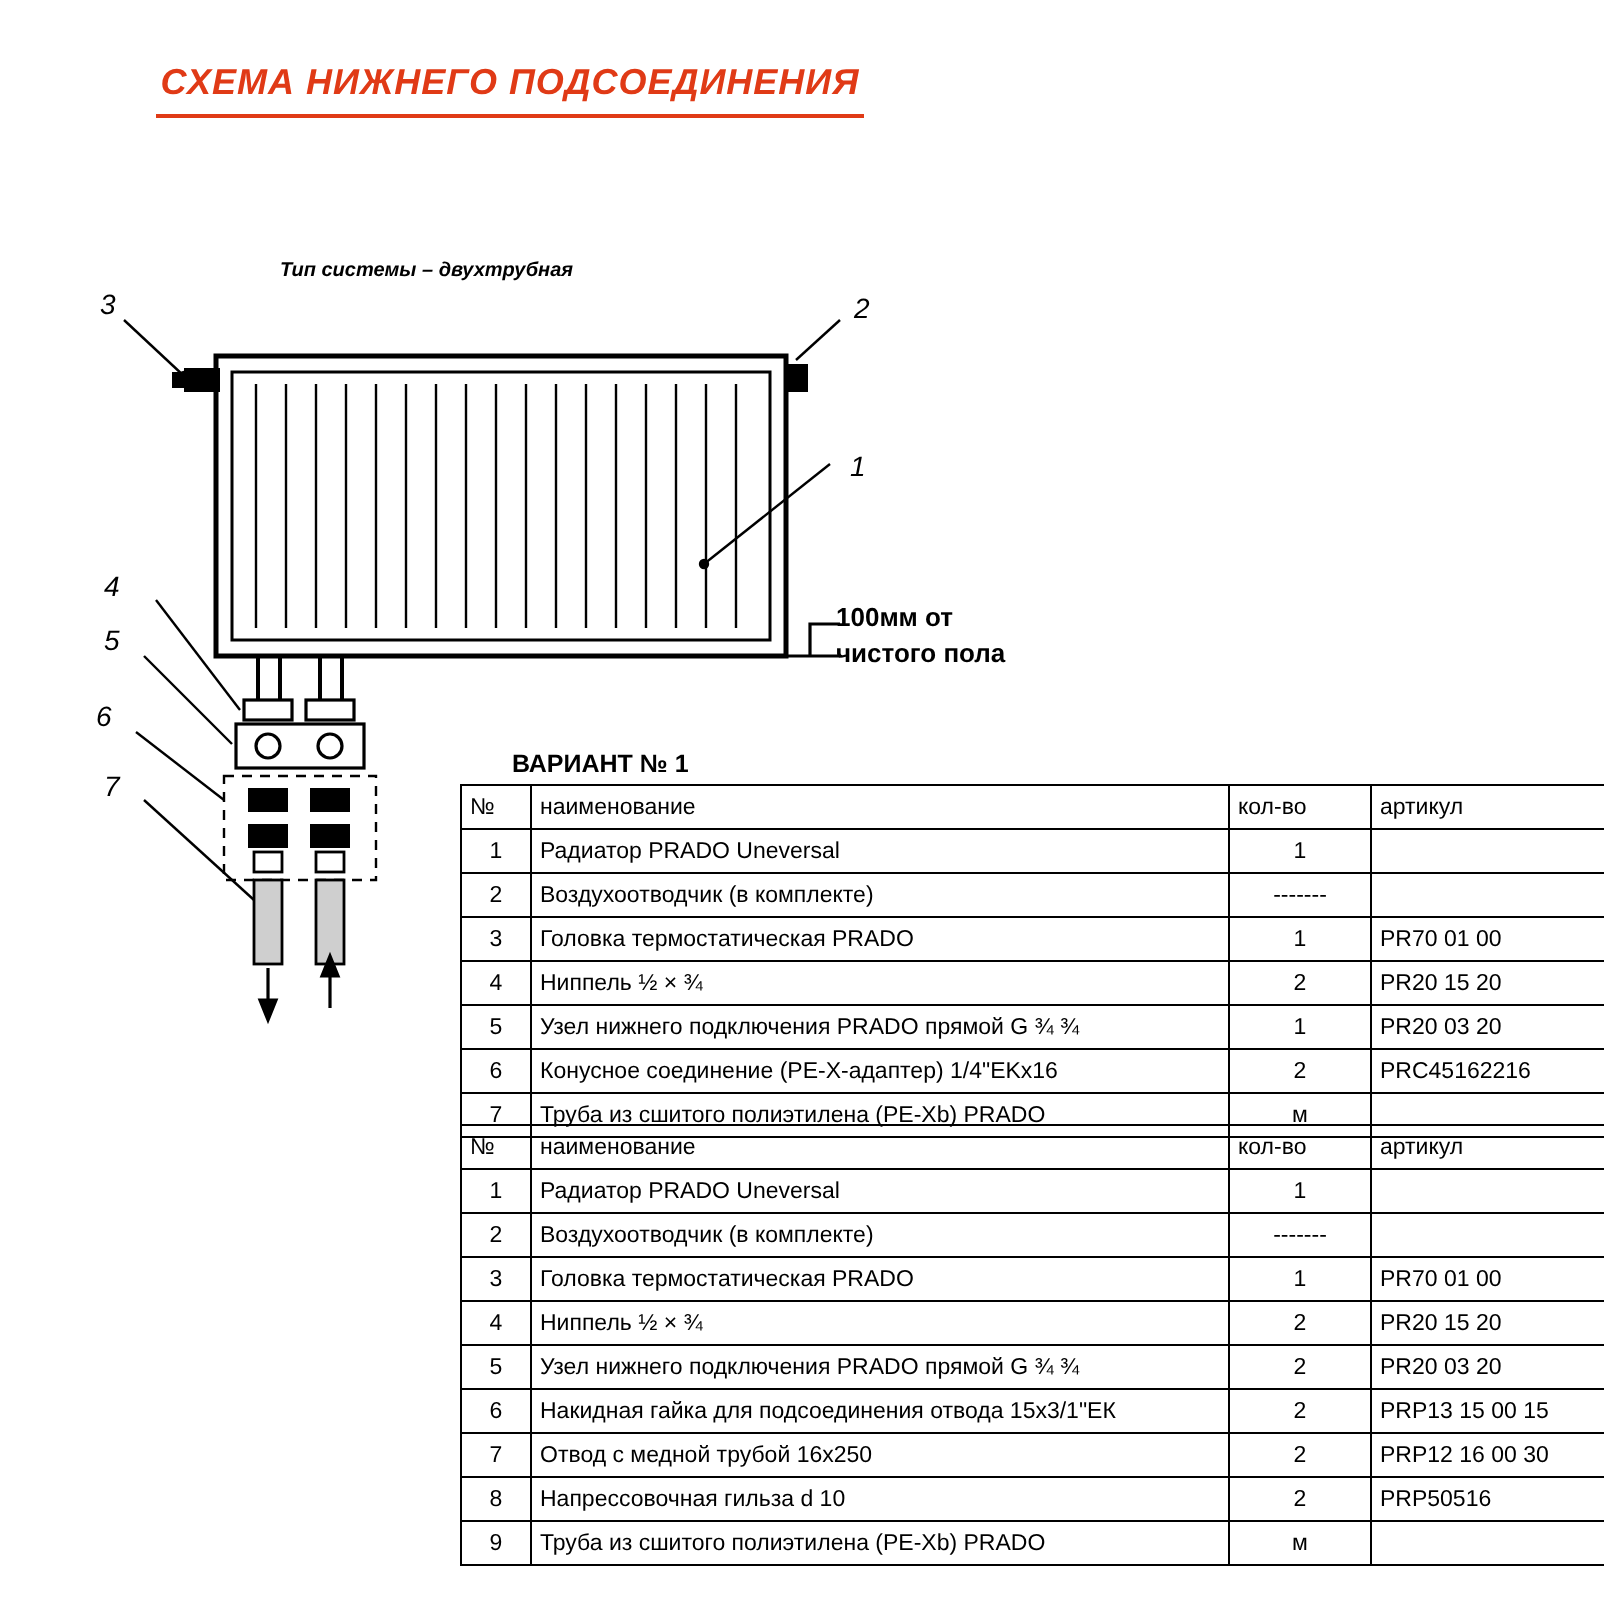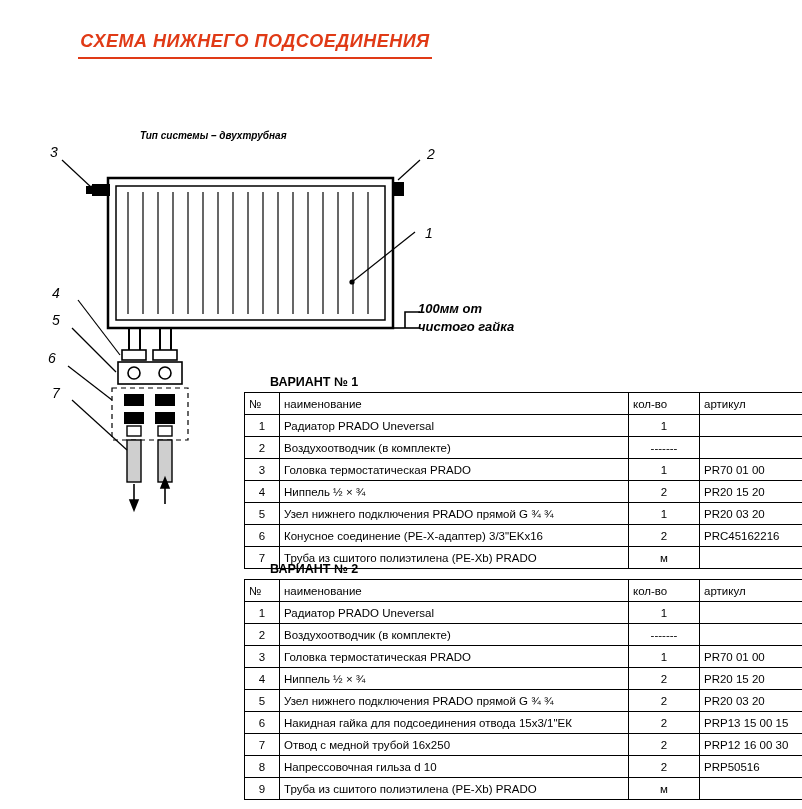--- a/index.html
+++ b/index.html
@@ -57,39 +57,38 @@
     font-style: italic;
     font-weight: bold;
     font-size: 10px;
     line-height: 16px;
     white-space: nowrap;
   }
   .floor-note {
     position: absolute;
     left: 418px;
     top: 200px;
-    font-style: italic;
     font-weight: bold;
     font-size: 13px;
     line-height: 18px;
     white-space: nowrap;
   }
 
   
   .callout {
     position: absolute;
     font-size: 14px;
     font-weight: normal;
     font-style: italic;
   }
 
   
   .variant-wrap {
     position: absolute;
-    left: 244px;
+    left: 230px;
   }
   .variant-wrap.v1 { top: 375px; width: 545px; }
   .variant-wrap.v2 { top: 562px; width: 545px; }
 
   .variant-label {
     font-weight: bold;
     font-size: 12.5px;
     padding: 0 0 3px 26px;
   }
   table.spec {
@@ -128,21 +127,21 @@
   </div>
 
   <div class="diagram">
 
     <div class="sys-note">
       <div>Тип системы – двухтрубная</div>
     </div>
 
     <div class="floor-note">
       <div>100мм  от</div>
-      <div>чистого гайка</div>
+      <div>чистого пола</div>
     </div>
 
     <svg class="art" width="470" height="430" viewBox="0 0 470 430">
 
       <rect x="108" y="78" width="285" height="150" fill="#ffffff" stroke="#000" stroke-width="2.5"></rect>
       <rect x="116" y="86" width="269" height="134" fill="#ffffff" stroke="#000" stroke-width="1.5"></rect>
 
       <g stroke="#000" stroke-width="1.2">
         <line x1="128" y1="92" x2="128" y2="214"></line>
         <line x1="143" y1="92" x2="143" y2="214"></line>
@@ -272,36 +271,35 @@
           <td class="col-art">PR20 15 20</td>
         </tr>
         <tr>
           <td class="col-num">5</td>
           <td class="col-name">Узел нижнего подключения PRADO прямой G ¾ ¾</td>
           <td class="col-qty">1</td>
           <td class="col-art">PR20 03 20</td>
         </tr>
         <tr class="tall">
           <td class="col-num">6</td>
-          <td class="col-name">Конусное соединение (PE-X-адаптер) 3/3"EKx16</td>
+          <td class="col-name">Конусное соединение (PE-X-адаптер) 1/4"EKx16</td>
           <td class="col-qty">2</td>
           <td class="col-art">PRC45162216</td>
         </tr>
         <tr>
           <td class="col-num">7</td>
           <td class="col-name">Труба из сшитого полиэтилена (PE-Xb) PRADO</td>
           <td class="col-qty">м</td>
           <td class="col-art"></td>
         </tr>
       </tbody>
     </table>
   </div>
 
   <div class="variant-wrap v2">
-    <div class="variant-label">ВАРИАНТ № 2</div>
     <table class="spec">
       <thead>
         <tr>
           <th class="col-num">№</th>
           <th class="col-name">наименование</th>
           <th class="col-qty">кол-во</th>
           <th class="col-art">артикул</th>
         </tr>
       </thead>
       <tbody>

